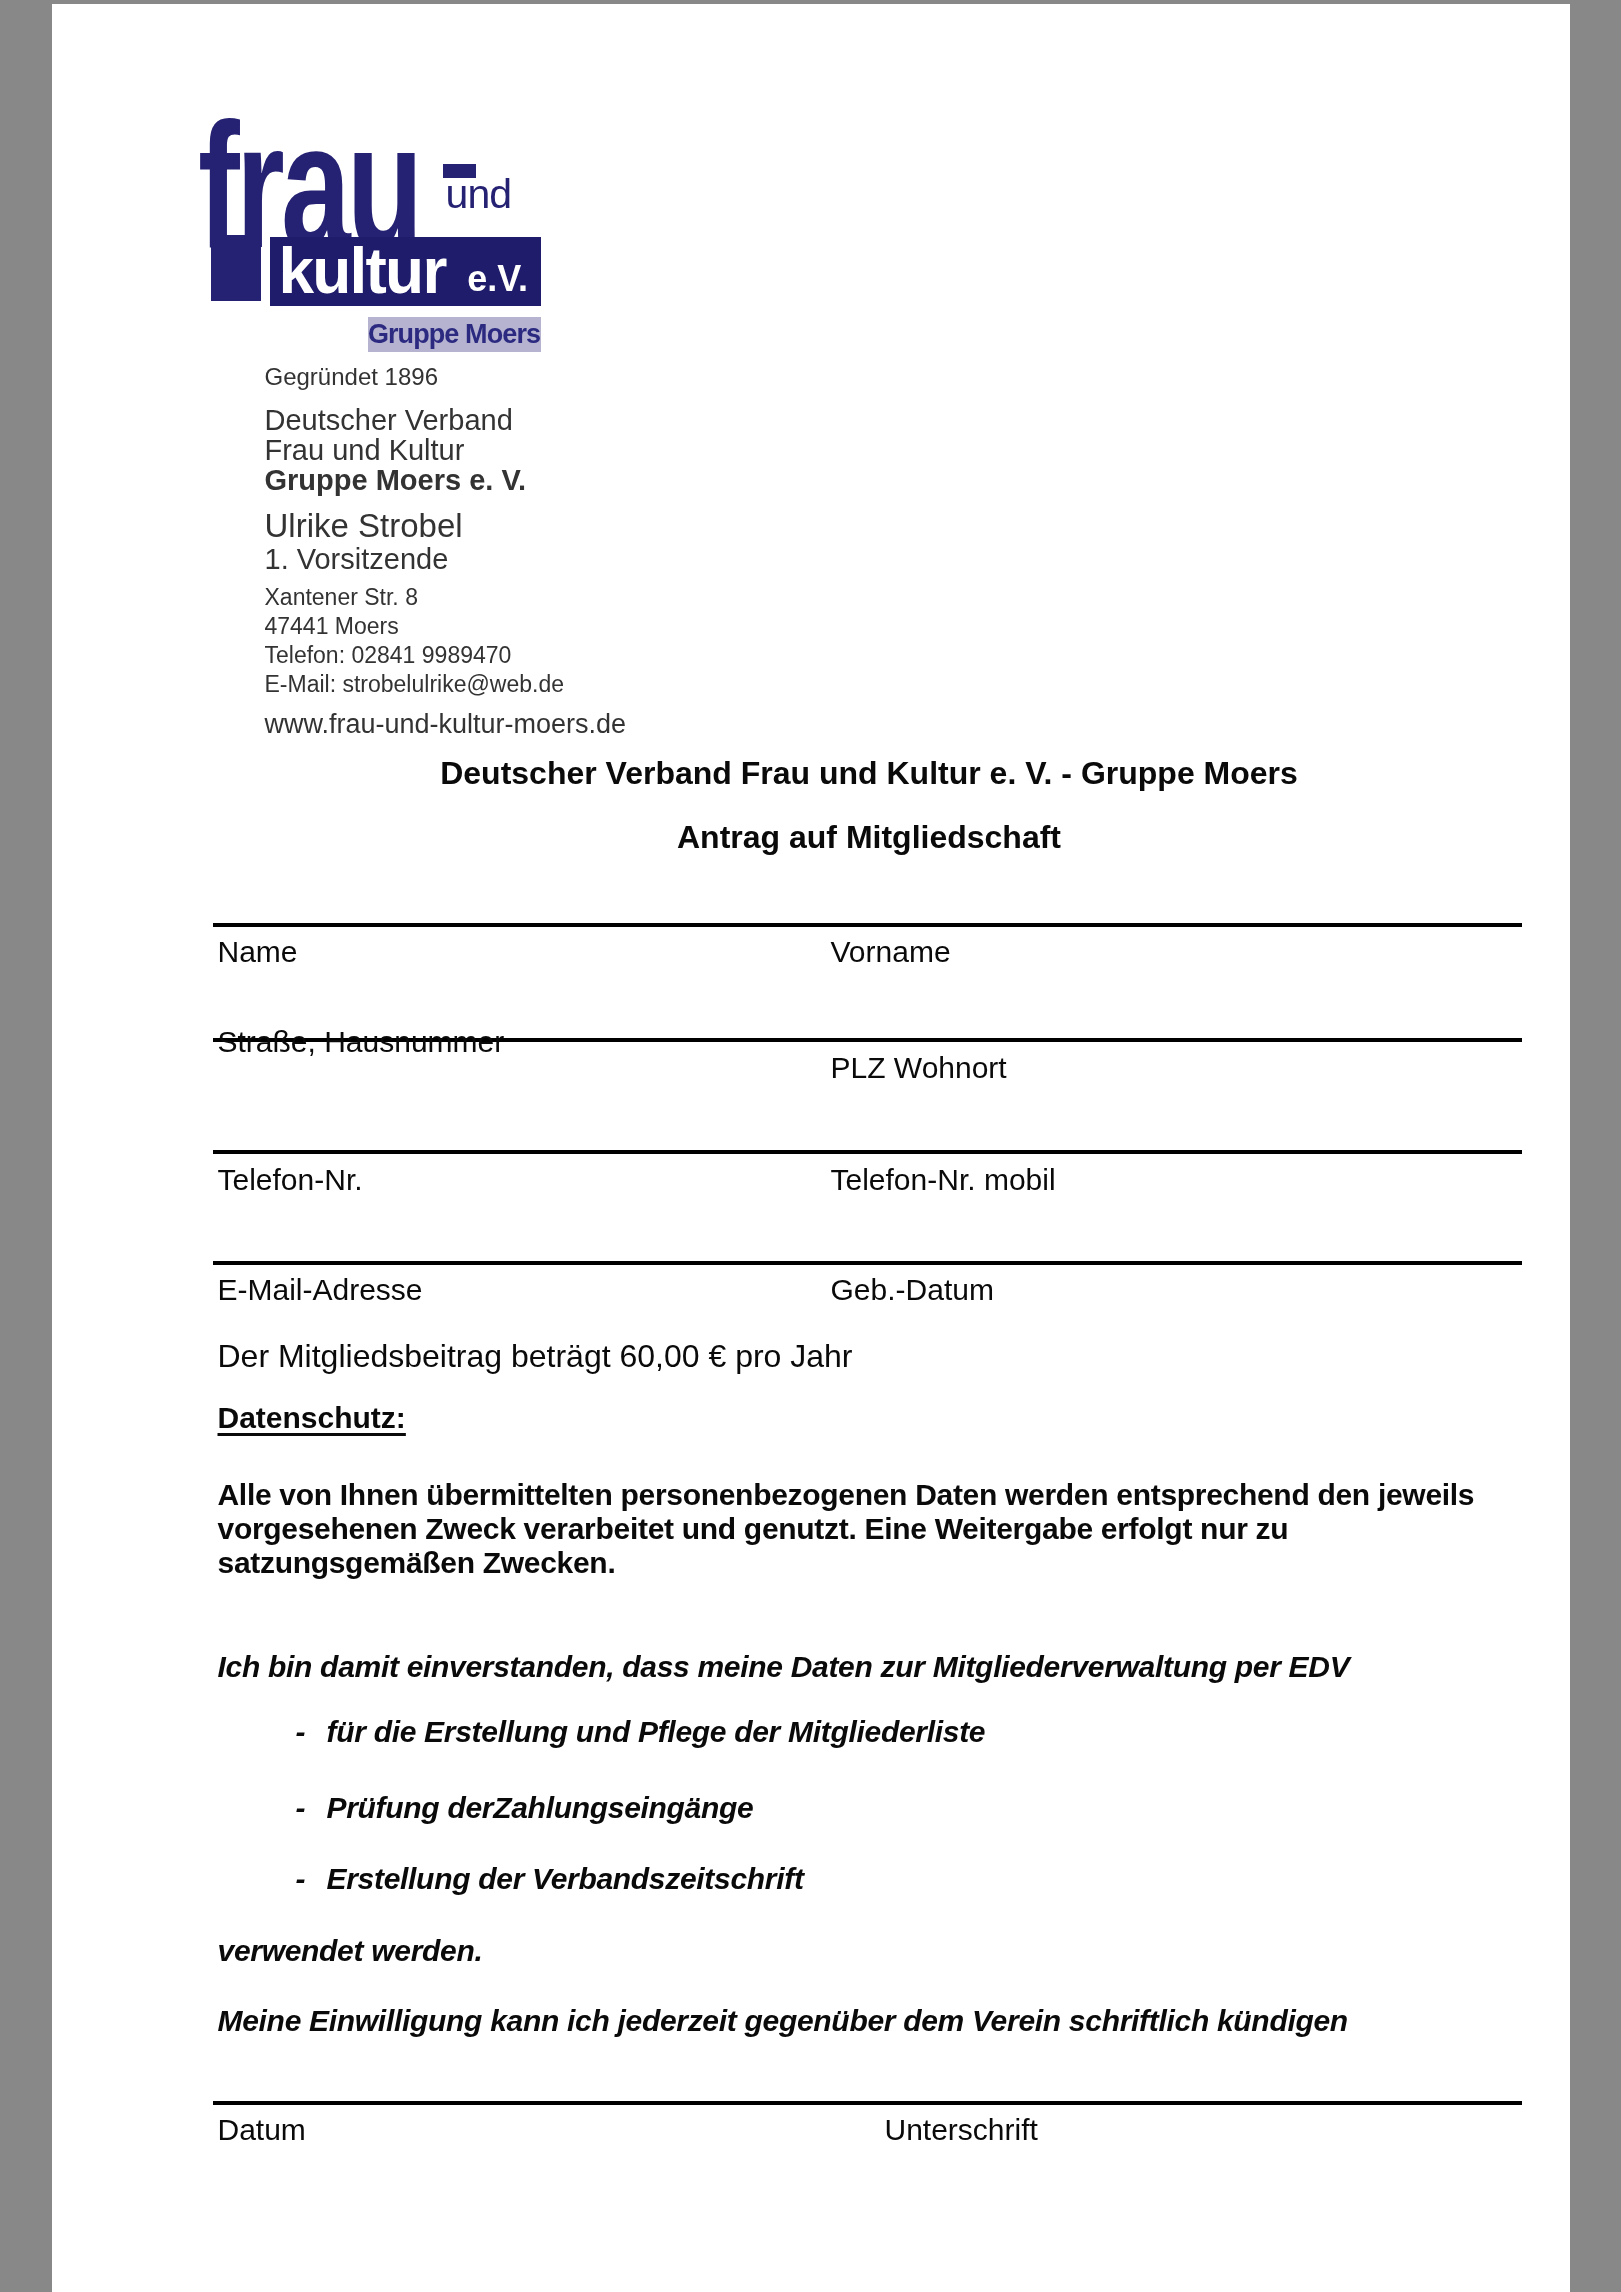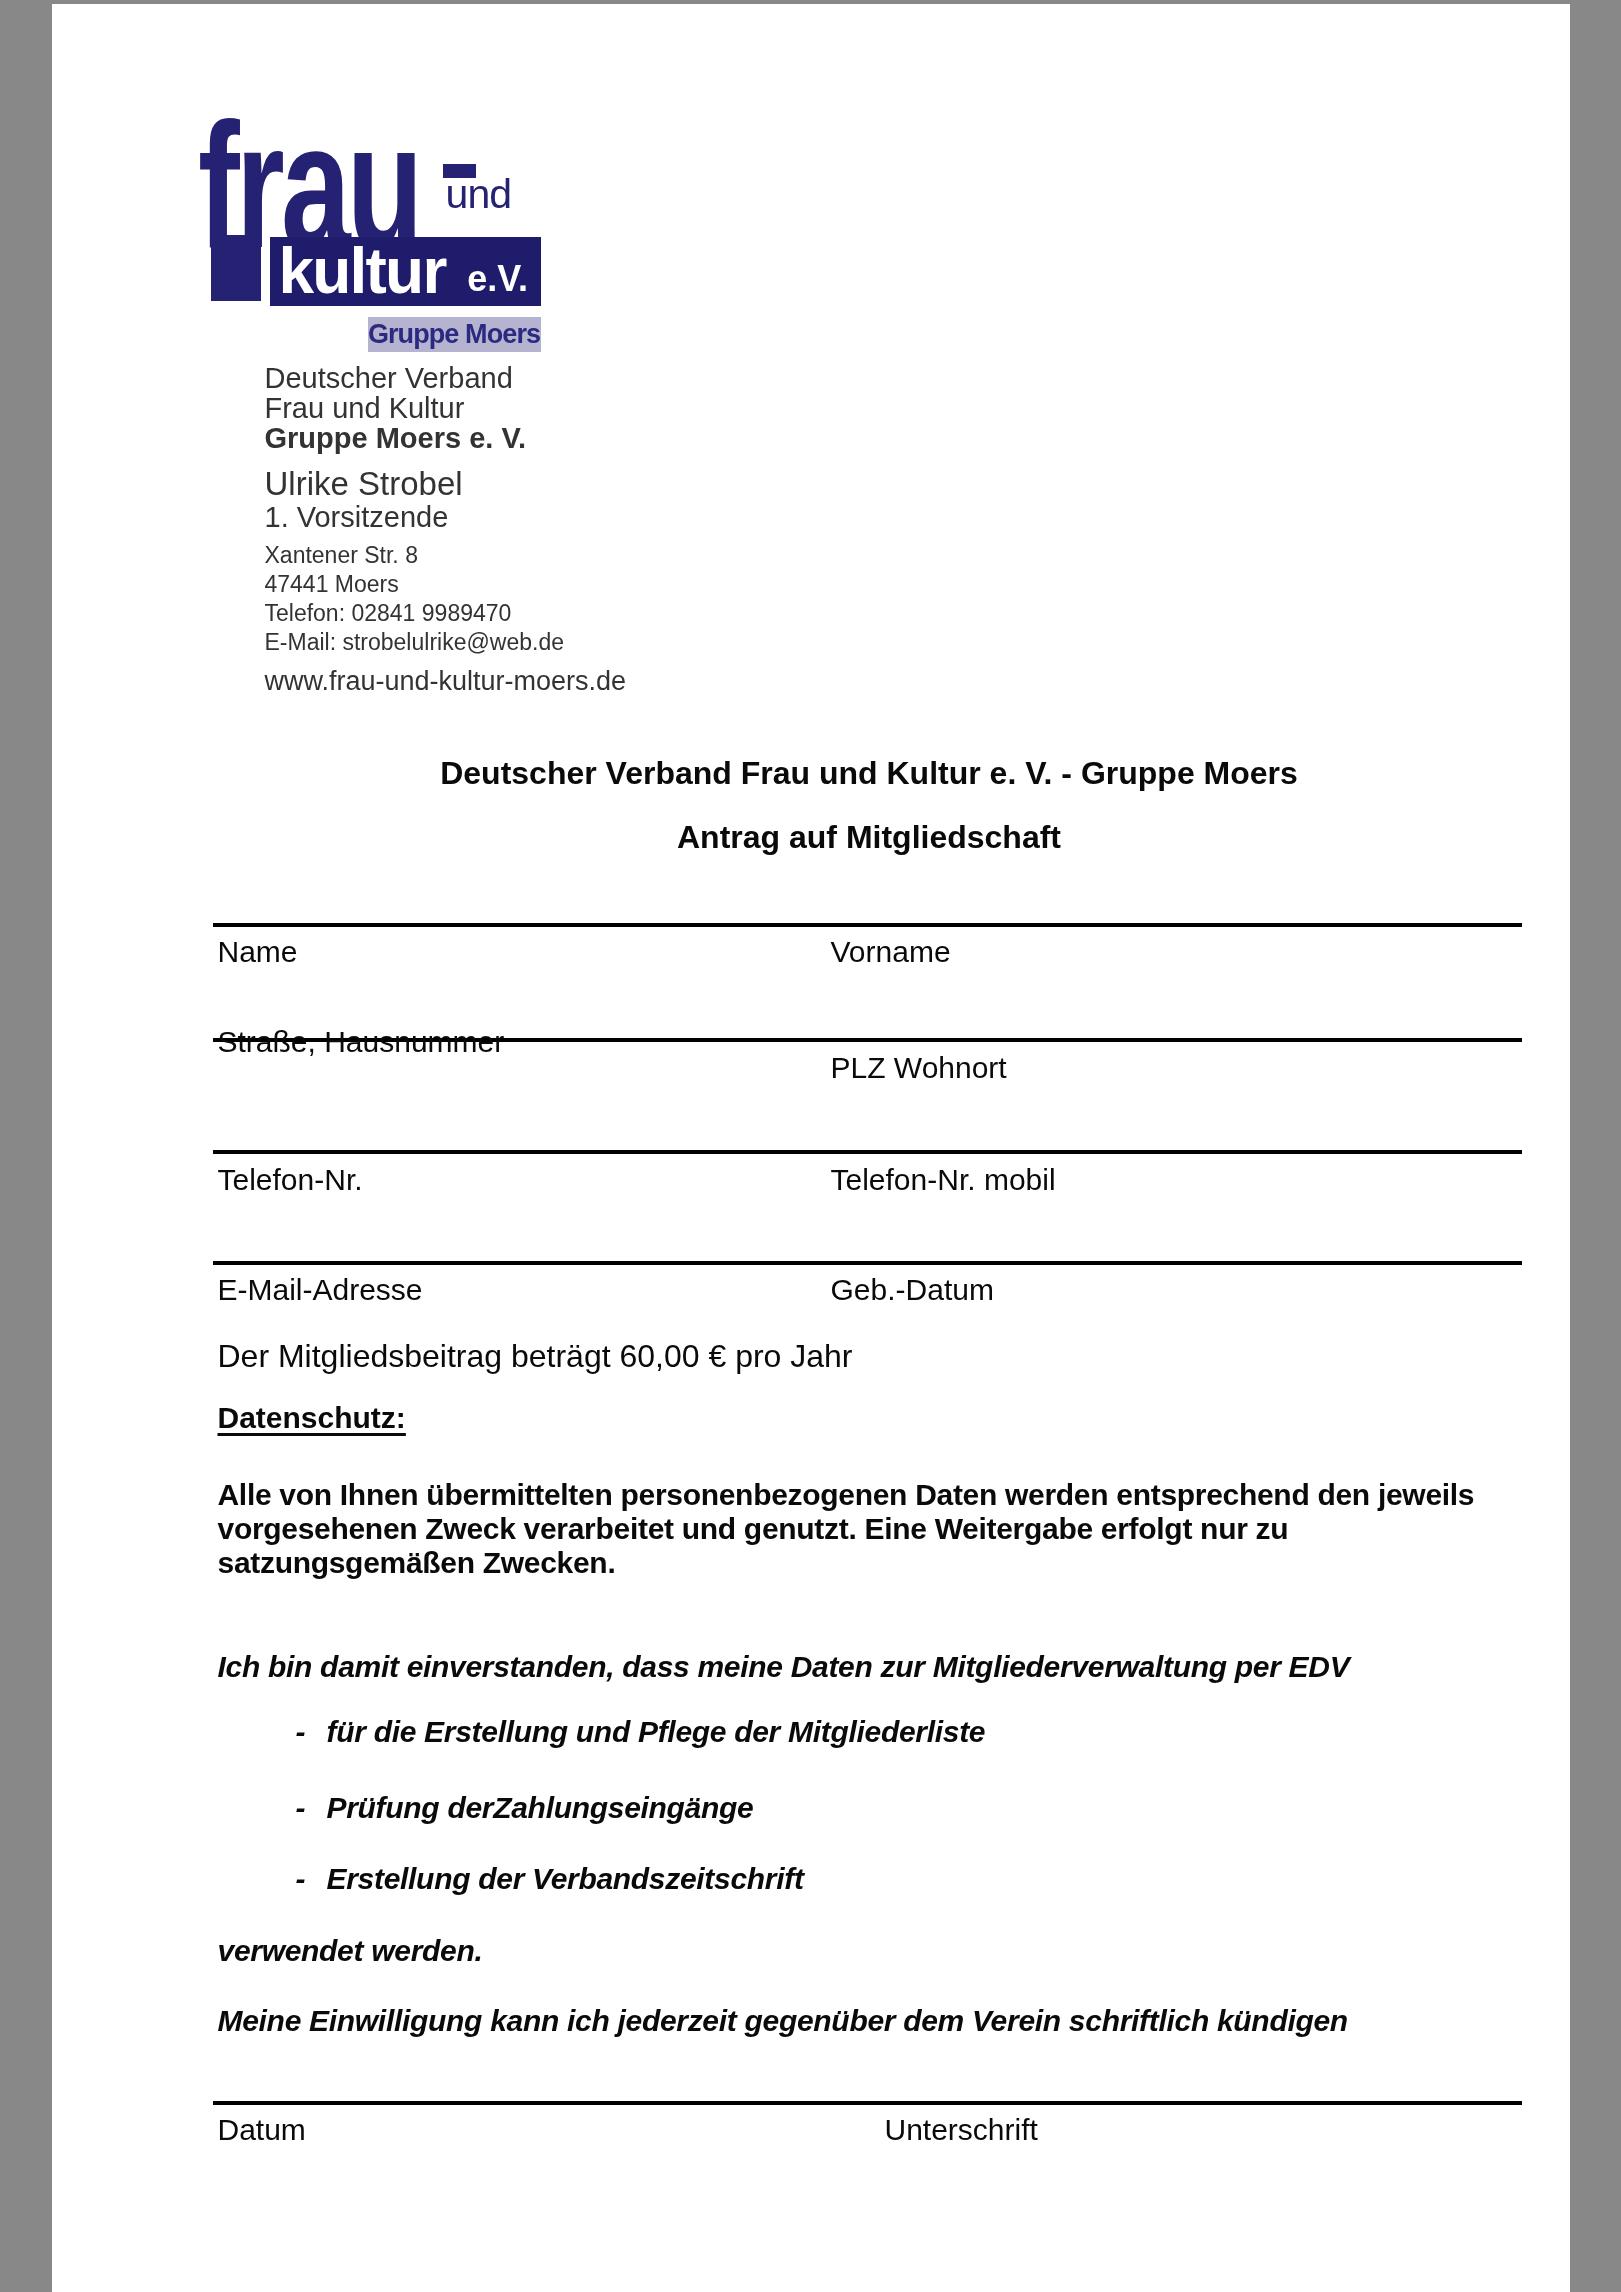--- a/index.html
+++ b/index.html
@@ -132,20 +132,21 @@
   <div class="logo-und">und</div>
   <div class="logo-kultur-box">
     <span class="logo-kultur">kultur</span>
     <span class="logo-ev">e.V.</span>
   </div>
   <div class="logo-moers-box">
     <span class="logo-moers">Gruppe Moers</span>
   </div>
 
   <div class="letterhead">
+    <div class="lh-founded">Gegründet 1896</div>
     <div class="lh-org">Deutscher Verband</div>
     <div class="lh-org">Frau und Kultur</div>
     <div class="lh-org lh-org-bold">Gruppe Moers e. V.</div>
     <div class="lh-person">Ulrike Strobel</div>
     <div class="lh-role">1. Vorsitzende</div>
     <div class="lh-addr-block">
       <div class="lh-addr">Xantener Str. 8</div>
       <div class="lh-addr">47441 Moers</div>
       <div class="lh-addr">Telefon: 02841 9989470</div>
       <div class="lh-addr">E-Mail: strobelulrike@web.de</div>

